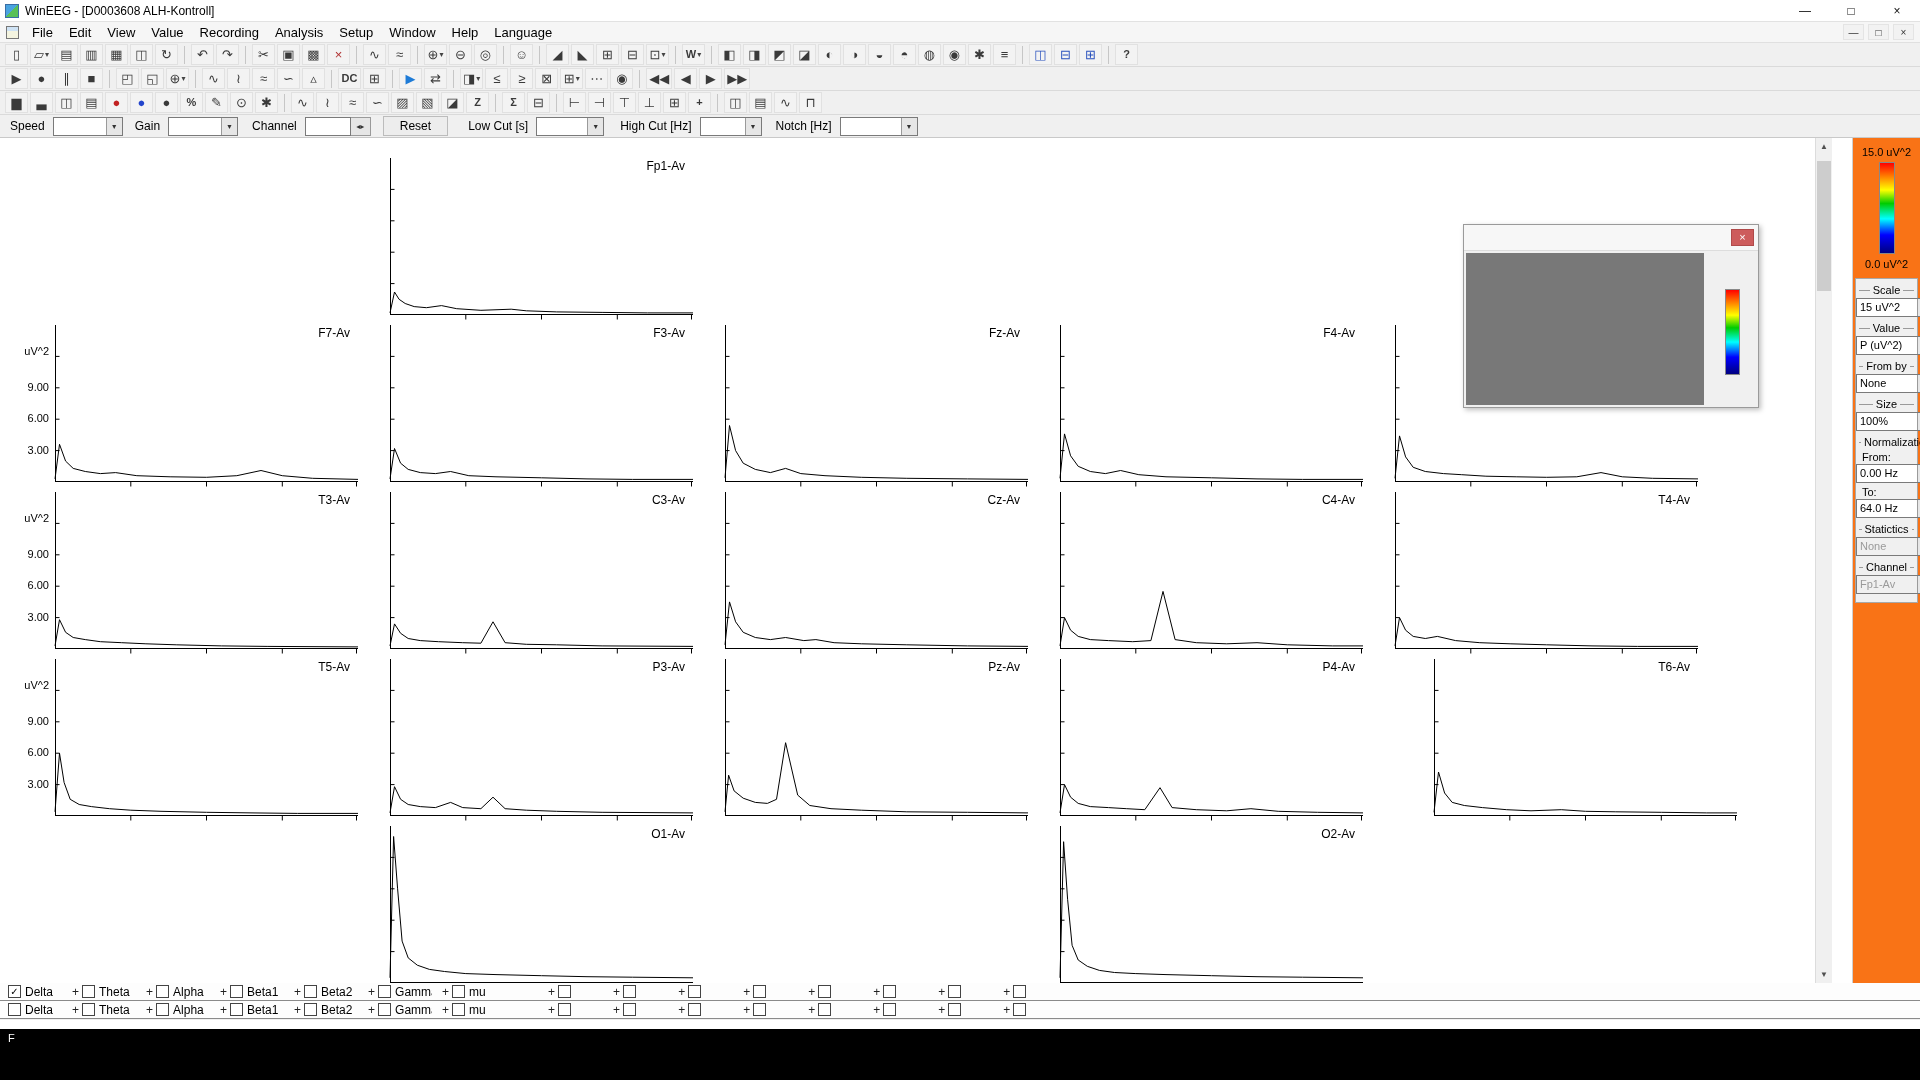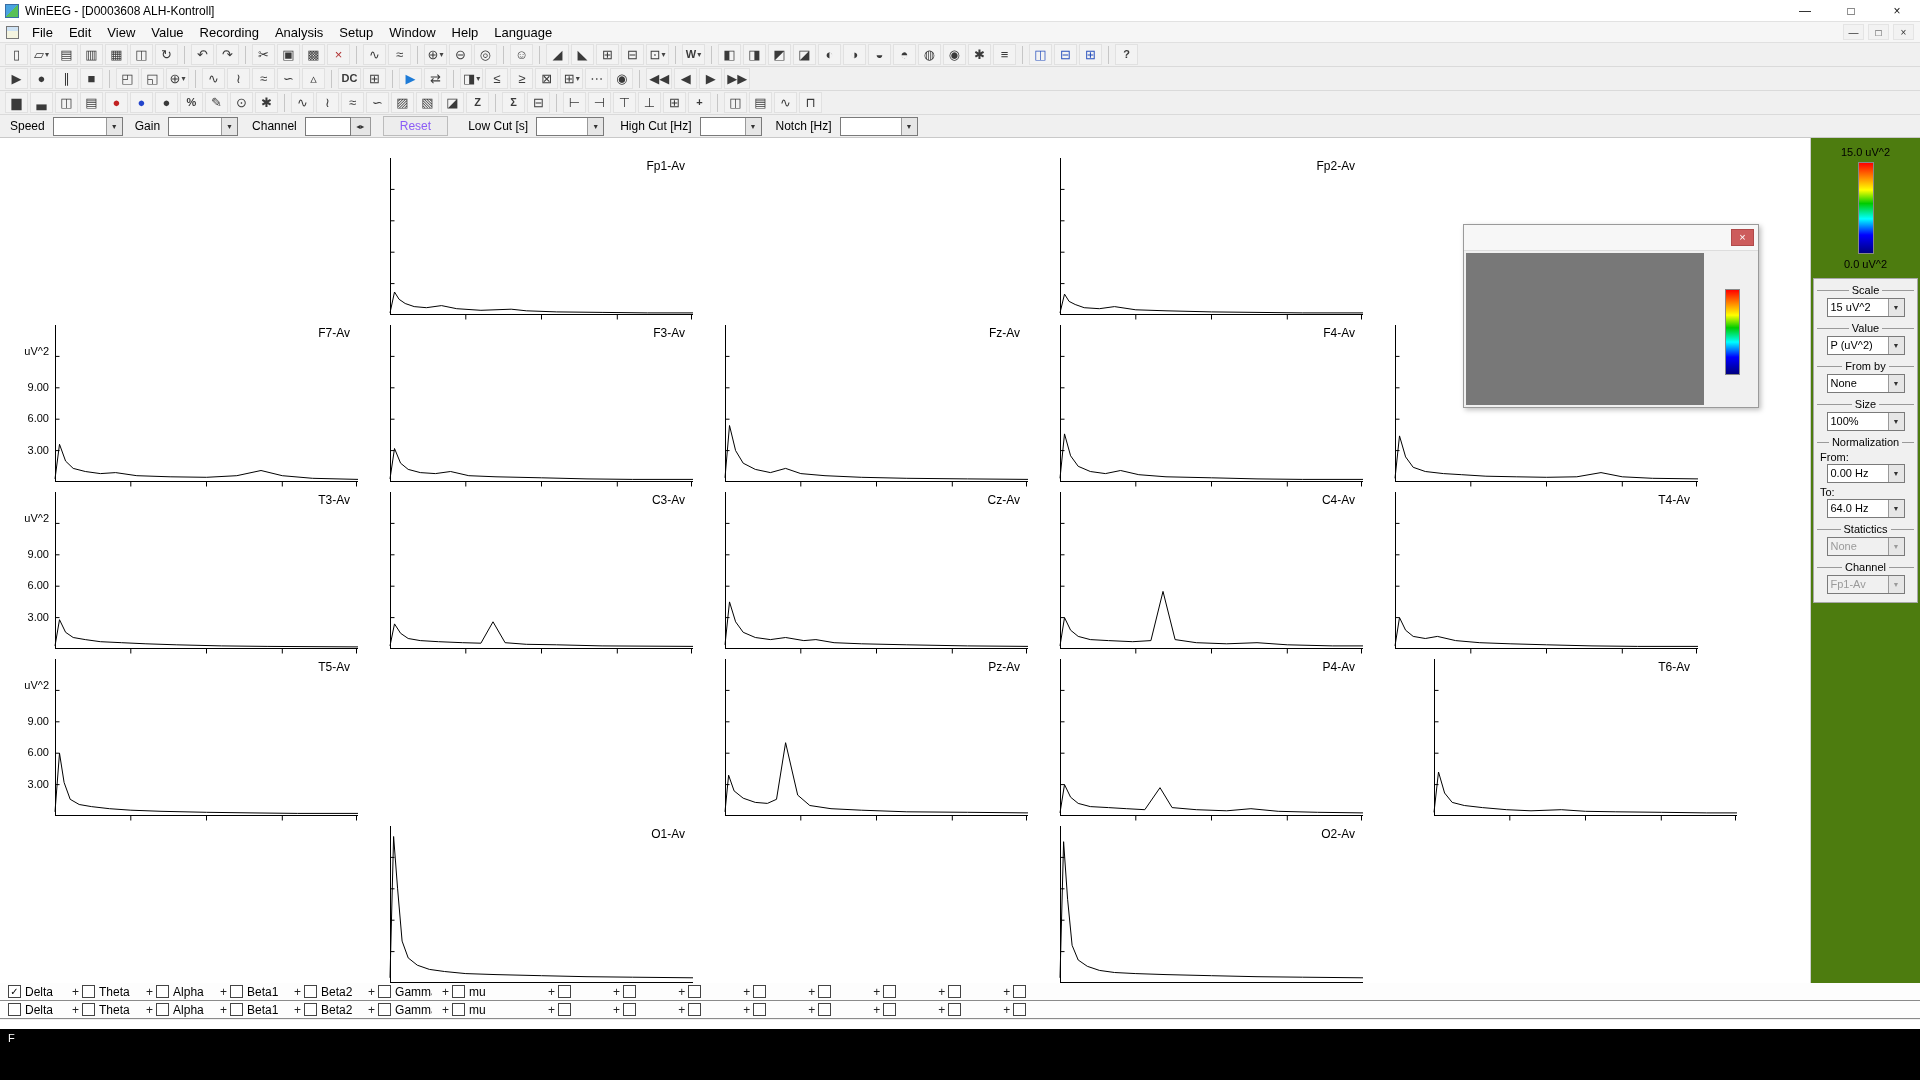--- a/index.html
+++ b/index.html
@@ -36,21 +36,21 @@
   .ctrl-label{font-size:12px;margin-right:8px;white-space:nowrap}
   .combo{display:inline-flex;height:19px;border:1px solid #7a7a7a;background:#fff;align-items:stretch;overflow:hidden}
   .combo-text{flex:1;font-size:11px;padding:2px 3px;white-space:nowrap;overflow:hidden}
   .combo-btn{width:16px;background:#e6e6e6;border-left:1px solid #9a9a9a;display:flex;align-items:center;justify-content:center;font-size:7px;color:#333}
   .combo.disabled{background:#f0f0f0}
   .combo.disabled .combo-text{color:#9a9a9a}
   .combo.disabled .combo-btn{color:#9a9a9a}
   .spin-wrap{display:inline-flex;height:19px}
   .spin-box{width:46px;height:19px;border:1px solid #7a7a7a;background:#fff;display:inline-block}
   .spin-btns{width:20px;height:19px;border:1px solid #9a9a9a;border-left:none;background:#e6e6e6;display:flex;align-items:center;justify-content:center;font-size:8px;color:#333}
-  .win-btn{height:20px;padding:0 16px;font-size:12px;border:1px solid #bcbcbc;background:#ededed;color:#8b5cf6;display:inline-flex;align-items:center}
+  .win-btn{height:20px;padding:0 16px;font-size:12px;border:1px solid #bcbcbc;background:#ededed;color:#000000;display:inline-flex;align-items:center}
 
   
   .main{position:absolute;top:138px;left:0;right:0;height:845px;background:#fff}
   .plot-area{position:absolute;left:0;top:0;bottom:0;width:1815px;background:#fff;overflow:hidden}
   #plot-grid{display:grid;margin:20px 0 0 55px;grid-template-columns:repeat(5,303px);column-gap:32px;grid-auto-rows:157px;row-gap:10px;width:1643px}
   .plot-cell{position:relative}
   .plot-cell svg{position:absolute;left:0;top:0;overflow:visible}
   .plot-label{position:absolute;top:1px;right:8px;font-size:12px;color:#000;z-index:2}
   .ylabels{position:absolute;left:-50px;top:0;width:46px;height:100%;font-size:11px;color:#000}
   .yunit{position:absolute;top:20px;right:2px}
@@ -64,21 +64,21 @@
   .popup-colorbar{position:absolute;left:261px;top:64px;width:15px;height:86px;border:1px solid #888;
     background:linear-gradient(#f00 0%,#ff8000 15%,#ff0 30%,#0c0 45%,#0ff 62%,#00f 80%,#000080 100%)}
 
   
   .scrollbar{position:absolute;right:88px;top:0;bottom:0;width:17px;background:#f0f0f0;border-left:1px solid #dcdcdc;display:flex;flex-direction:column}
   .sb-btn{height:17px;display:flex;align-items:center;justify-content:center;font-size:8px;color:#505050}
   .sb-track{flex:1;position:relative}
   .sb-thumb{position:absolute;left:1px;right:1px;top:6px;height:130px;background:#cdcdcd}
 
   
-  .side-panel{position:absolute;right:0;top:0;bottom:0;width:110px;background:#4d7c0f;border-left:1px solid #cfcfcf;font-size:11px}
+  .side-panel{position:absolute;right:0;top:0;bottom:0;width:68px;background:#f97316;border-left:1px solid #cfcfcf;font-size:11px}
   .scale-top,.scale-bottom{text-align:center;font-size:11px;margin-top:8px}
   .scale-bottom{margin-top:4px}
   .scale-gradient{width:16px;height:92px;margin:4px auto 0;border:1px solid #888;
     background:linear-gradient(#f00 0%,#ff8000 15%,#ff0 30%,#0c0 45%,#0ff 62%,#00f 80%,#000080 100%)}
   #side-sections{border:1px solid #a8a8a8;margin:8px 2px 0;padding-bottom:6px;background:#f0f0f0}
   .group-hdr{display:flex;align-items:center;margin:5px 3px 2px;font-size:11px;gap:3px;white-space:nowrap}
   .group-hdr::before,.group-hdr::after{content:"";flex:1;border-top:1px solid #9a9a9a;min-width:2px}
   .side-lbl{font-size:11px;margin:3px 0 1px 6px}
   #side-sections .combo{width:78px;margin:1px auto 2px;display:flex}
 
@@ -498,28 +498,20 @@
     <div class="plot-area">
       <div id="plot-grid">
           <div class="plot-cell" style="grid-area: 1 / 2;">
             <span class="plot-label">Fp1-Av</span>
             <svg width="303" height="163">
               <path d="M0.5,0 L0.5,157 M0,156.5 L303,156.5" stroke="#000" stroke-width="1" fill="none"></path>
               <path d="M0,125.6 L4.5,125.6 M0,94.2 L4.5,94.2 M0,62.8 L4.5,62.8 M0,31.4 L4.5,31.4 M75.8,157 L75.8,161.5 M151.5,157 L151.5,161.5 M227.3,157 L227.3,161.5 M301.5,157 L301.5,161.5 " stroke="#000" stroke-width="1" fill="none"></path>
               <polyline points="0.0,154.9 4.5,134.0 9.1,141.3 15.2,145.5 24.2,148.6 36.4,149.7 51.5,147.6 66.7,150.7 90.9,152.3 121.2,151.2 136.3,152.8 166.7,153.9 212.1,154.4 257.6,154.9 303.0,154.9" fill="none" stroke="#000" stroke-width="1"></polyline>
             </svg>
           </div>
-          <div class="plot-cell" style="grid-area: 1 / 4;">
-            <span class="plot-label">Fp2-Av</span>
-            <svg width="303" height="163">
-              <path d="M0.5,0 L0.5,157 M0,156.5 L303,156.5" stroke="#000" stroke-width="1" fill="none"></path>
-              <path d="M0,125.6 L4.5,125.6 M0,94.2 L4.5,94.2 M0,62.8 L4.5,62.8 M0,31.4 L4.5,31.4 M75.8,157 L75.8,161.5 M151.5,157 L151.5,161.5 M227.3,157 L227.3,161.5 M301.5,157 L301.5,161.5 " stroke="#000" stroke-width="1" fill="none"></path>
-              <polyline points="0.0,154.9 4.5,136.1 9.1,143.4 15.2,146.5 24.2,149.7 39.4,150.7 54.5,148.6 75.8,151.8 106.0,152.8 151.5,153.9 197.0,154.4 242.4,154.9 303.0,154.9" fill="none" stroke="#000" stroke-width="1"></polyline>
-            </svg>
-          </div>
           <div class="plot-cell" style="grid-area: 2 / 1;">
             <div class="ylabels">
               <div class="yunit">uV^2</div>
               <div class="ytick" style="top: 55.8px;">9.00</div>
               <div class="ytick" style="top: 87.2px;">6.00</div>
               <div class="ytick" style="top: 118.6px;">3.00</div>
             </div>
             <span class="plot-label">F7-Av</span>
             <svg width="303" height="163">
               <path d="M0.5,0 L0.5,157 M0,156.5 L303,156.5" stroke="#000" stroke-width="1" fill="none"></path>
@@ -612,20 +604,28 @@
               <div class="ytick" style="top: 87.2px;">6.00</div>
               <div class="ytick" style="top: 118.6px;">3.00</div>
             </div>
             <span class="plot-label">T5-Av</span>
             <svg width="303" height="163">
               <path d="M0.5,0 L0.5,157 M0,156.5 L303,156.5" stroke="#000" stroke-width="1" fill="none"></path>
               <path d="M0,125.6 L4.5,125.6 M0,94.2 L4.5,94.2 M0,62.8 L4.5,62.8 M0,31.4 L4.5,31.4 M75.8,157 L75.8,161.5 M151.5,157 L151.5,161.5 M227.3,157 L227.3,161.5 M301.5,157 L301.5,161.5 " stroke="#000" stroke-width="1" fill="none"></path>
               <polyline points="0.0,152.8 4.5,94.2 9.1,123.5 15.2,140.3 24.2,145.5 36.4,147.6 54.5,149.7 75.8,151.2 106.0,152.3 151.5,153.3 197.0,153.9 242.4,154.4 303.0,154.4" fill="none" stroke="#000" stroke-width="1"></polyline>
             </svg>
           </div>
+          <div class="plot-cell" style="grid-area: 4 / 2;">
+            <span class="plot-label">P3-Av</span>
+            <svg width="303" height="163">
+              <path d="M0.5,0 L0.5,157 M0,156.5 L303,156.5" stroke="#000" stroke-width="1" fill="none"></path>
+              <path d="M0,125.6 L4.5,125.6 M0,94.2 L4.5,94.2 M0,62.8 L4.5,62.8 M0,31.4 L4.5,31.4 M75.8,157 L75.8,161.5 M151.5,157 L151.5,161.5 M227.3,157 L227.3,161.5 M301.5,157 L301.5,161.5 " stroke="#000" stroke-width="1" fill="none"></path>
+              <polyline points="0.0,153.9 4.5,127.7 10.6,140.3 18.2,145.5 30.3,147.6 45.4,148.6 60.6,143.4 72.7,148.6 90.9,149.7 103.0,138.2 115.1,149.7 136.3,151.2 166.7,152.3 212.1,153.3 303.0,153.9" fill="none" stroke="#000" stroke-width="1"></polyline>
+            </svg>
+          </div>
           <div class="plot-cell" style="grid-area: 4 / 3;">
             <span class="plot-label">Pz-Av</span>
             <svg width="303" height="163">
               <path d="M0.5,0 L0.5,157 M0,156.5 L303,156.5" stroke="#000" stroke-width="1" fill="none"></path>
               <path d="M0,125.6 L4.5,125.6 M0,94.2 L4.5,94.2 M0,62.8 L4.5,62.8 M0,31.4 L4.5,31.4 M75.8,157 L75.8,161.5 M151.5,157 L151.5,161.5 M227.3,157 L227.3,161.5 M301.5,157 L301.5,161.5 " stroke="#000" stroke-width="1" fill="none"></path>
               <polyline points="0.0,152.8 3.6,116.2 9.1,131.9 18.2,139.2 30.3,143.4 42.4,144.4 51.5,140.3 60.6,83.7 72.7,136.1 84.8,146.5 106.0,149.7 136.3,151.2 181.8,152.8 242.4,153.3 303.0,153.9" fill="none" stroke="#000" stroke-width="1"></polyline>
             </svg>
           </div>
           <div class="plot-cell" style="grid-area: 4 / 4;">
             <span class="plot-label">P4-Av</span>

